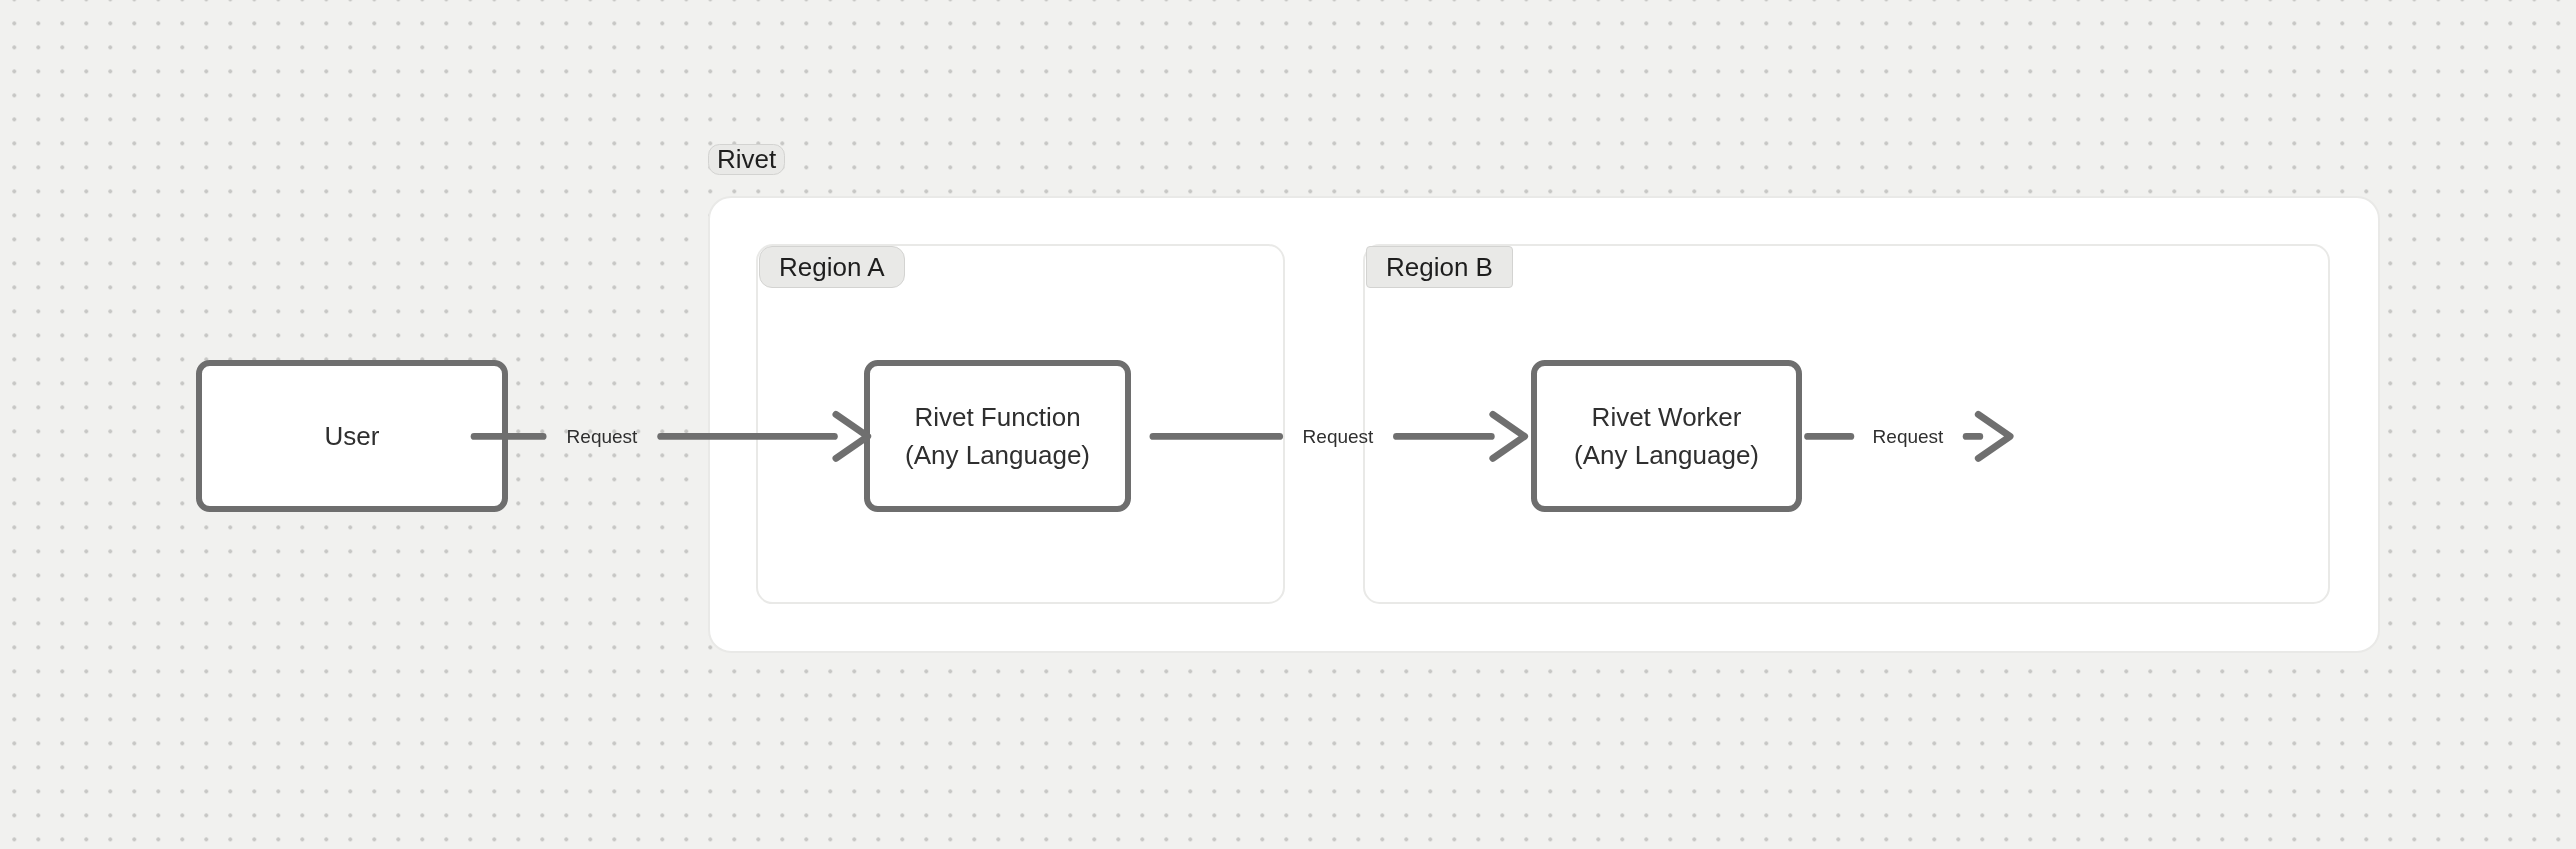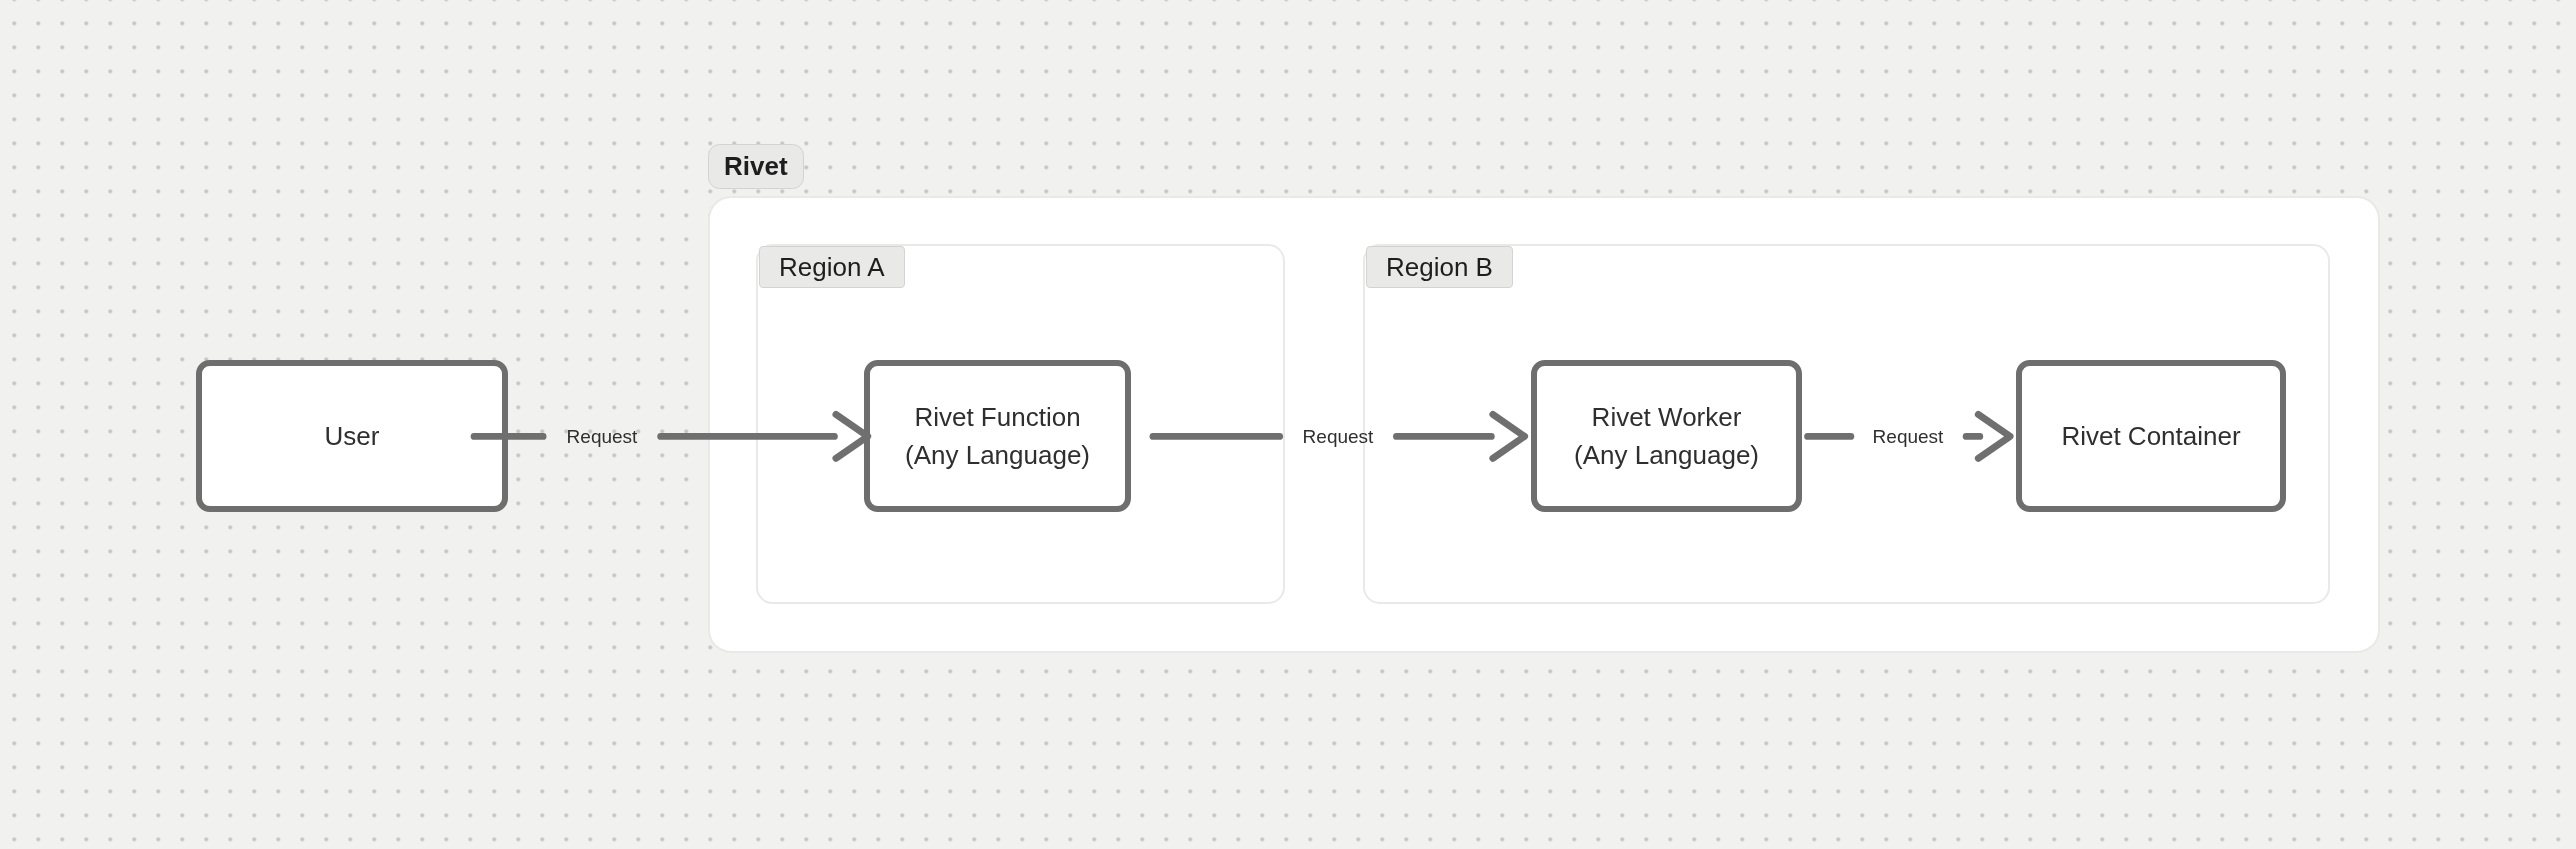--- a/index.html
+++ b/index.html
@@ -47,22 +47,22 @@
     justify-content: center;
     background: #e9e9e7;
     border: 1.9px solid #d3d3d1;
     box-sizing: border-box;
     border-radius: 11.4px;
     font-size: 26px;
     color: #1e1e1e;
     white-space: nowrap;
     z-index: 4;
   }
-  .badge-rivet    { left: 708px;  top: 144px; height: 45px; padding: 0 15px; font-weight: bold; }
-  .badge-region-a { left: 759px; top: 246px; height: 42px; padding: 0 19px; border-radius: 4px; }
+  .badge-rivet    { left: 708px;  top: 144px; height: 31px; padding: 0 8px; }
+  .badge-region-a { left: 759px; top: 246px; height: 42px; padding: 0 19px; border-radius: 13px; }
   .badge-region-b { left: 1366px; top: 246px; height: 42px; padding: 0 19px; border-radius: 4px; }
 
   
   .node {
     position: absolute;
     top: 360px;
     height: 152px;
     background: #ffffff;
     border: 6px solid #6e6e6e;
     border-radius: 13.7px;
@@ -143,24 +143,20 @@
   <div class="node node-rivet-function">
     <span class="node-line">Rivet Function</span>
     <span class="node-line">(Any Language)</span>
   </div>
 
   <div class="node node-rivet-worker">
     <span class="node-line">Rivet Worker</span>
     <span class="node-line">(Any Language)</span>
   </div>
 
-  <div class="node node-rivet-container">
-    <span class="node-line">Rivet Container</span>
-    <span class="node-line"></span>
-  </div>
 
   <svg class="arrows" viewBox="0 0 3396 1120" xmlns="http://www.w3.org/2000/svg">
 
     <path d="M625 575 H716"></path>
     <path d="M871 575 H1100"></path>
     <path d="M1102 546 L1144 575 L1102 604"></path>
 
     <path d="M1520 575 H1687"></path>
     <path d="M1841 575 H1966"></path>
     <path d="M1968 546 L2010 575 L1968 604"></path>

